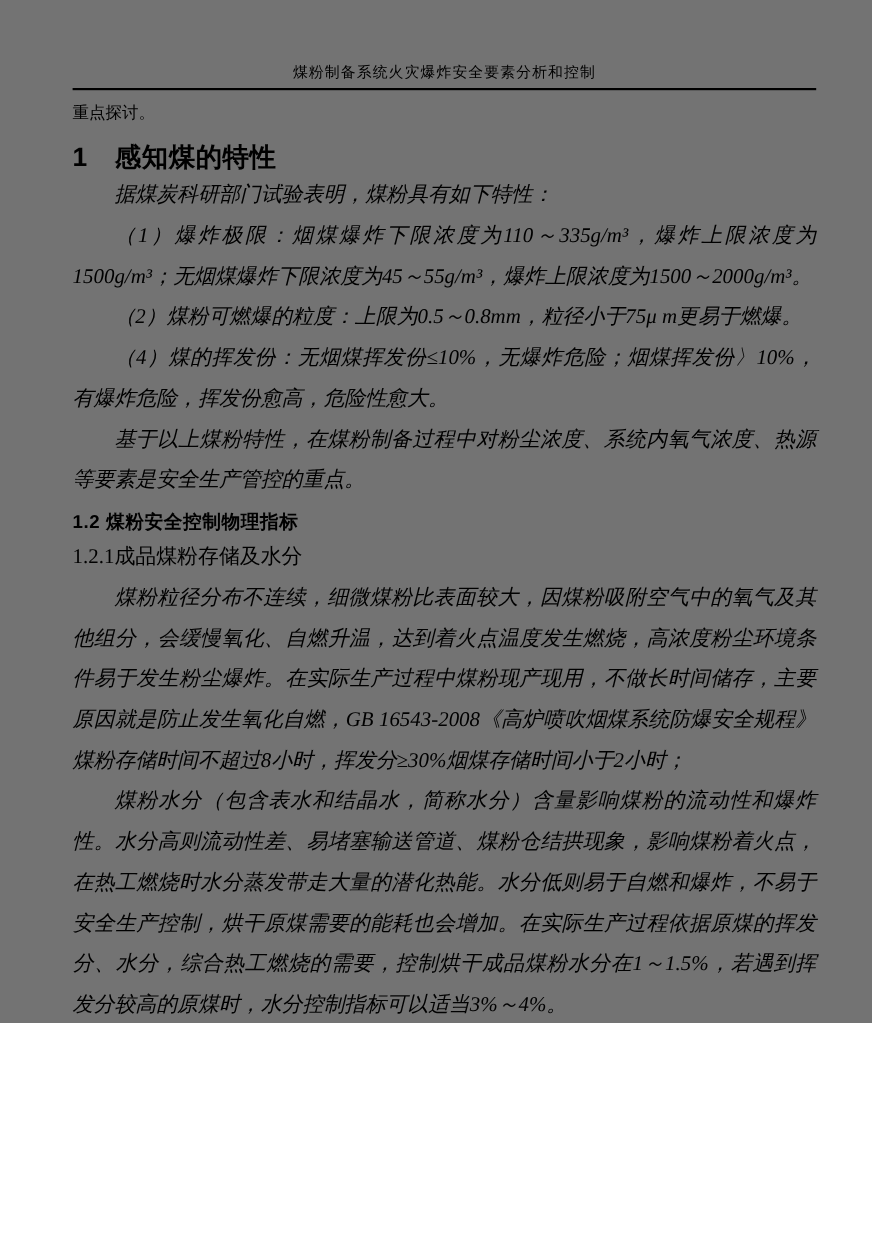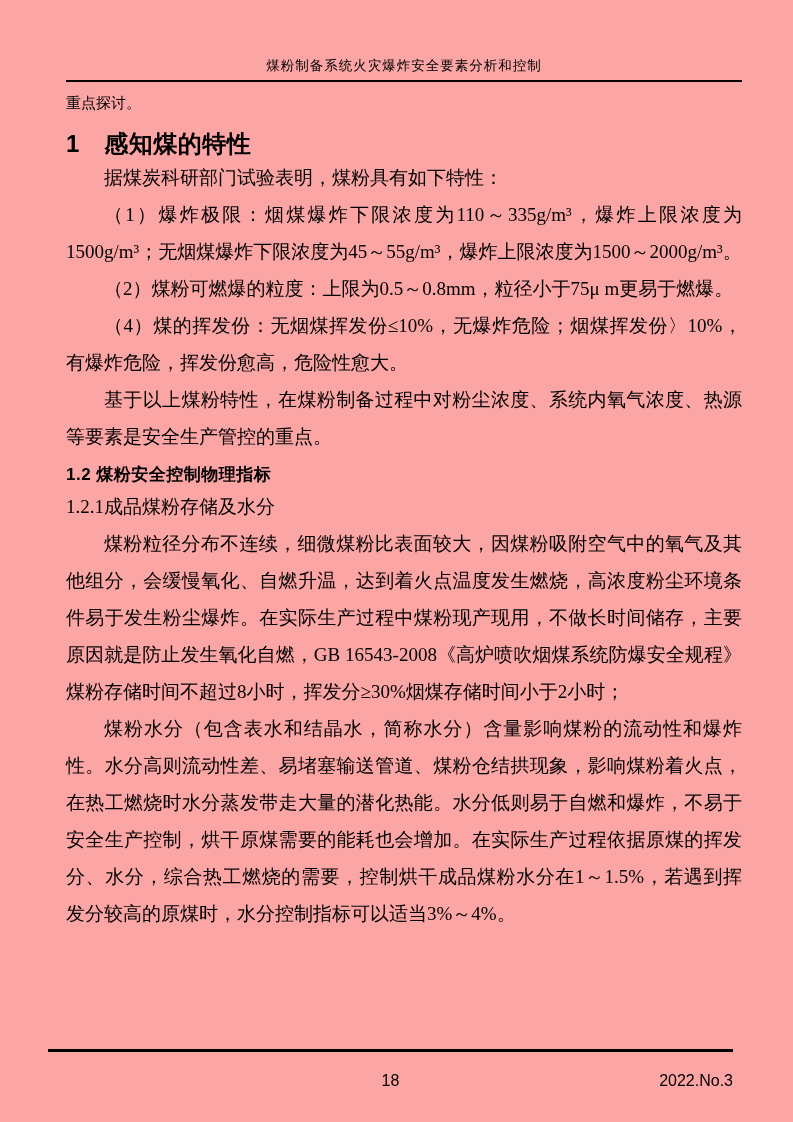--- a/index.html
+++ b/index.html
@@ -3,22 +3,22 @@
 <meta charset="utf-8">
 <style>
   html, body {
     margin: 0;
     padding: 0;
     background: #ffffff;
   }
   .page {
     position: relative;
     width: 793px;
-    height: 1122px;
-    background: #fca5a5;
+    height: 930px;
+    background: #737373;
     color: #000000;
     overflow: hidden;
     font-family: "Liberation Serif", "DejaVu Serif", serif;
   }
   .content {
     position: absolute;
     left: 66px;
     width: 676px;
     top: 0;
   }
@@ -62,20 +62,21 @@
     font-weight: normal;
     margin: 0;
     line-height: 37px;
   }
   p.body {
     margin: 0;
     font-size: 19px;
     line-height: 37px;
     text-align: justify;
     text-indent: 2em;
+    font-style: italic;
   }
   
   .footer {
     position: absolute;
     left: 48px;
     right: 60px;
     top: 1049px;
   }
   .footer-rule {
     border-top: 3px solid #000000;

